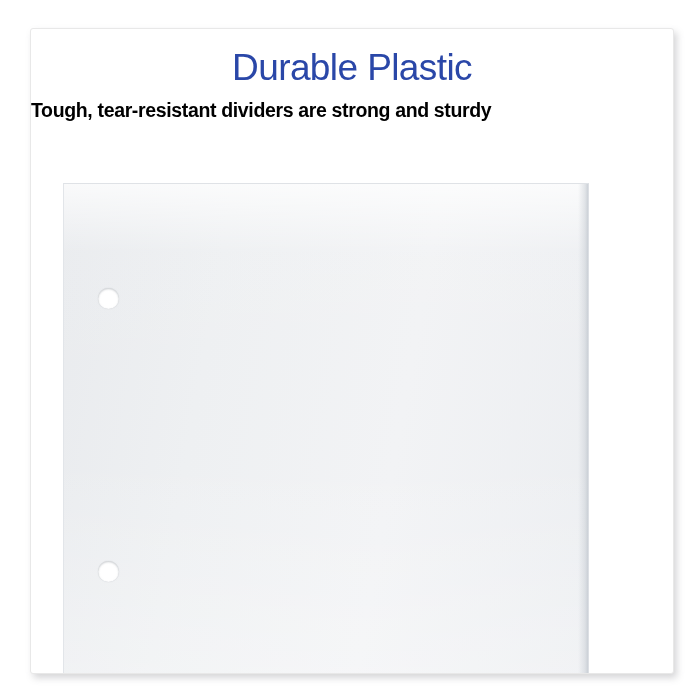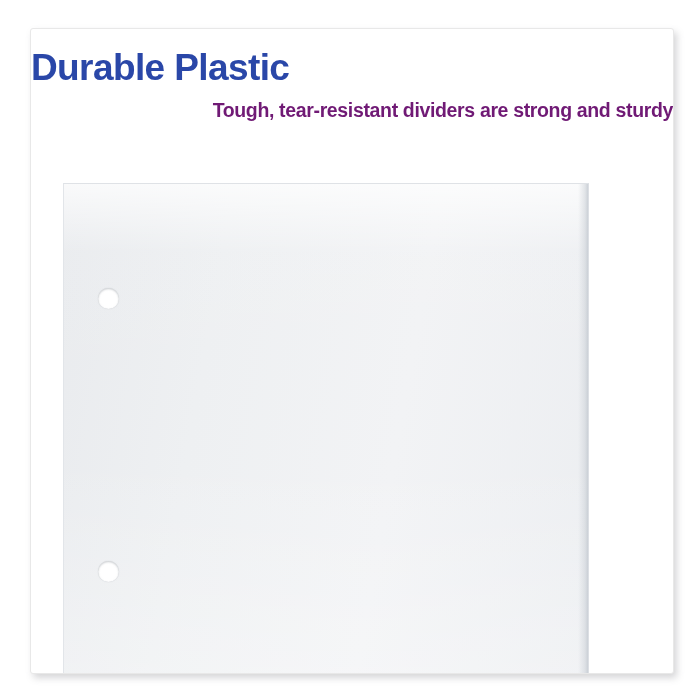--- a/index.html
+++ b/index.html
@@ -26,35 +26,36 @@
     box-shadow: 3px 4px 7px rgba(120,120,125,0.30);
     overflow: hidden;
   }
 
   
   .headline {
     position: absolute;
     left: 0;
     top: 18px;
     width: 642px;
+    text-align: center;
     font-size: 37px;
-    font-weight: bold;
+    font-weight: normal;
     letter-spacing: -0.6px;
     color: #2A47A8;
     white-space: nowrap;
   }
   .subline {
     position: absolute;
     left: 0;
     width: 642px;
-    text-align: right;
+    text-align: left;
     font-size: 19.5px;
     font-weight: bold;
     letter-spacing: -0.35px;
-    color: #701a75;
+    color: #000000;
     white-space: nowrap;
   }
   .subline.l1 { top: 70px; }
   .subline.l2 { top: 98px; }
 
   
   #divider-sheet {
     position: absolute;
     left: 32px;
     top: 154px;

